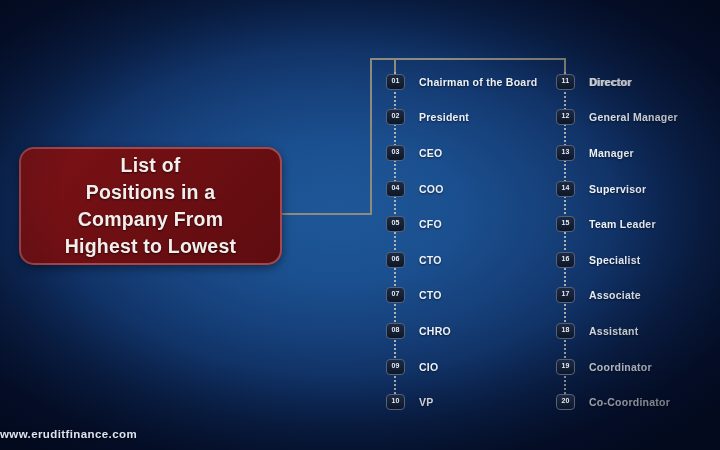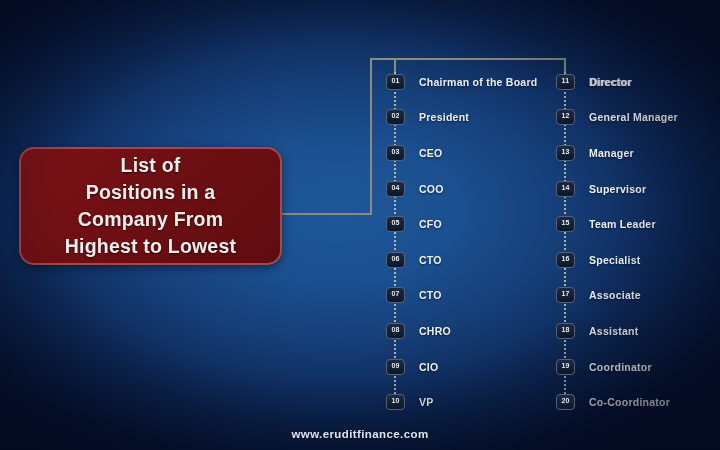--- a/index.html
+++ b/index.html
@@ -126,21 +126,20 @@
   .item-label.doubled {
     text-shadow: 1px 0 0 rgba(238,242,248,0.85), 0 1px 2px rgba(0,0,0,0.55);
   }
 
   
   #footer {
     position: absolute;
     left: 0;
     right: 0;
     top: 428px;
-    text-align: center;
     color: #dde4ef;
     font-size: 11.5px;
     font-weight: bold;
     letter-spacing: 0.4px;
     text-shadow: 0 1px 2px rgba(0,0,0,0.5);
   }
 </style>
 </head>
 <body>
 

